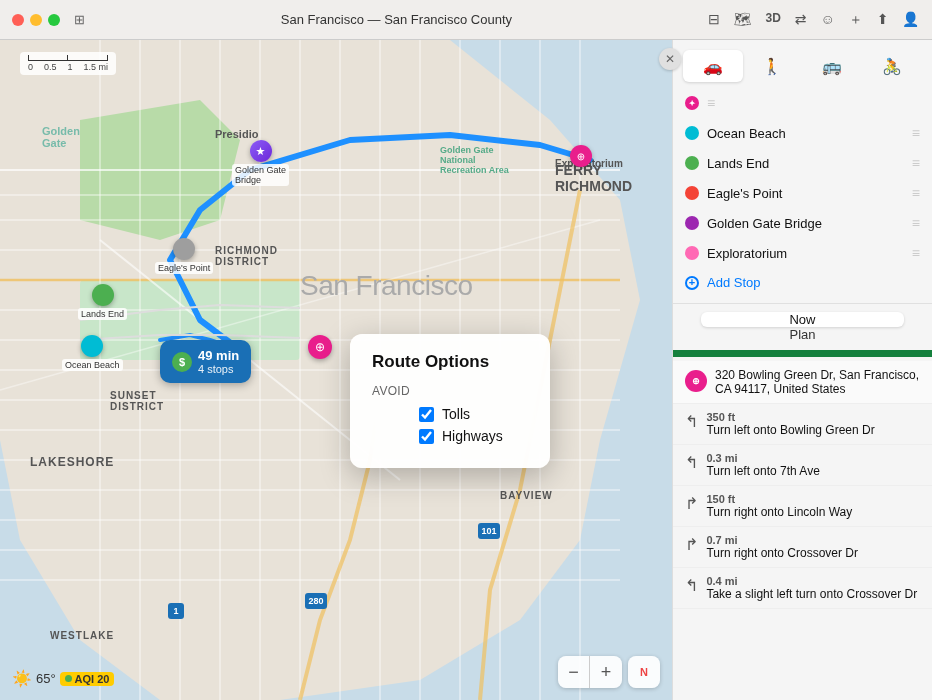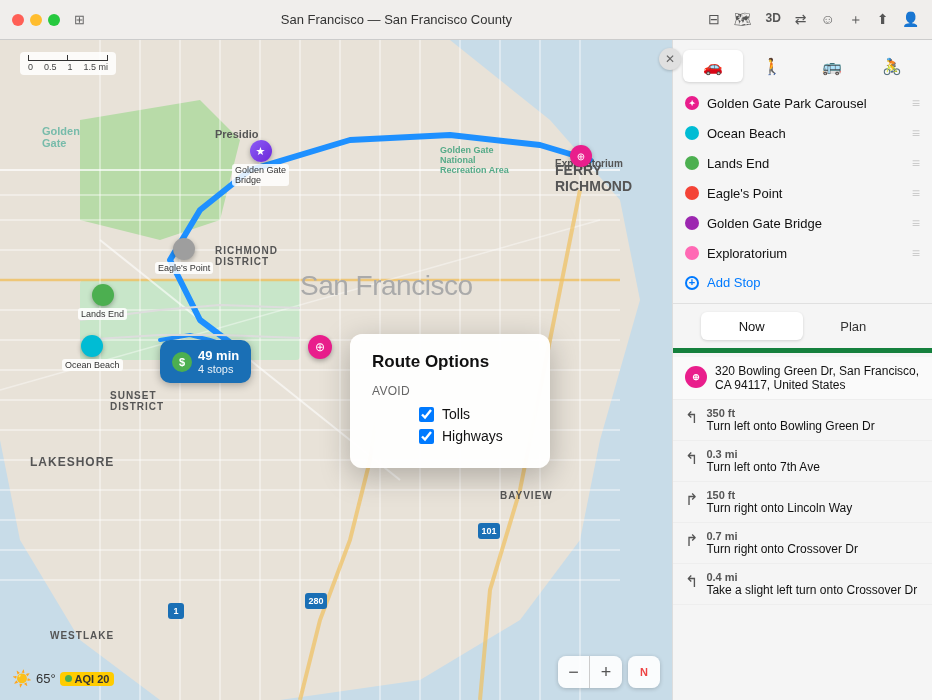--- a/index.html
+++ b/index.html
@@ -328,21 +328,22 @@
       font-size: 11px;
       font-weight: bold;
       line-height: 1;
     }
 
     
     .now-plan-row {
       display: flex;
       padding: 8px 28px;
       gap: 0;
-      border-bottom: 5px solid #15803d;
+      border-bottom: 7px solid #15803d;
+      flex-direction: column;
     }
     .now-plan-btn {
       flex: 1;
       height: 28px;
       display: flex;
       align-items: center;
       justify-content: center;
       font-size: 13px;
       cursor: pointer;
       border-radius: 6px;
@@ -632,21 +633,20 @@
     <div class="transport-tab active">🚗</div>
     <div class="transport-tab">🚶</div>
     <div class="transport-tab">🚌</div>
     <div class="transport-tab">🚴</div>
   </div>
 
   <div class="stops-list">
 
     <div class="stop-item">
       <div class="stop-dot pink" style="background:#e91e8c;font-size:8px;color:white;font-weight:bold;">✦</div>
-      <span class="stop-name">Golden Gate Park Carousel</span>
       <span class="stop-drag">≡</span>
     </div>
 
     <div class="stop-item">
       <div class="stop-dot teal"></div>
       <span class="stop-name">Ocean Beach</span>
       <span class="stop-drag">≡</span>
     </div>
 
     <div class="stop-item">

